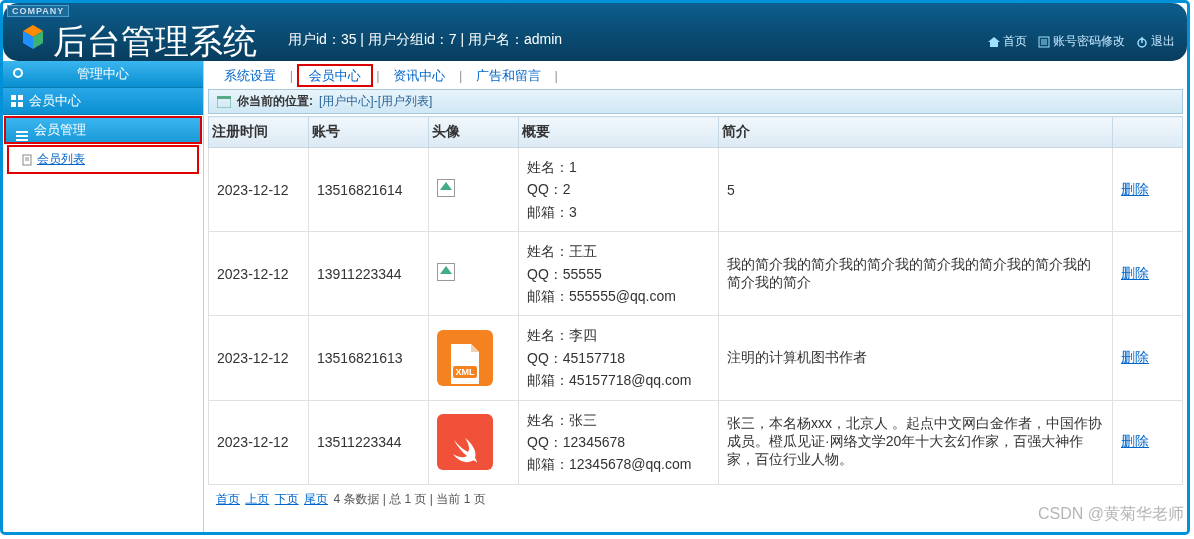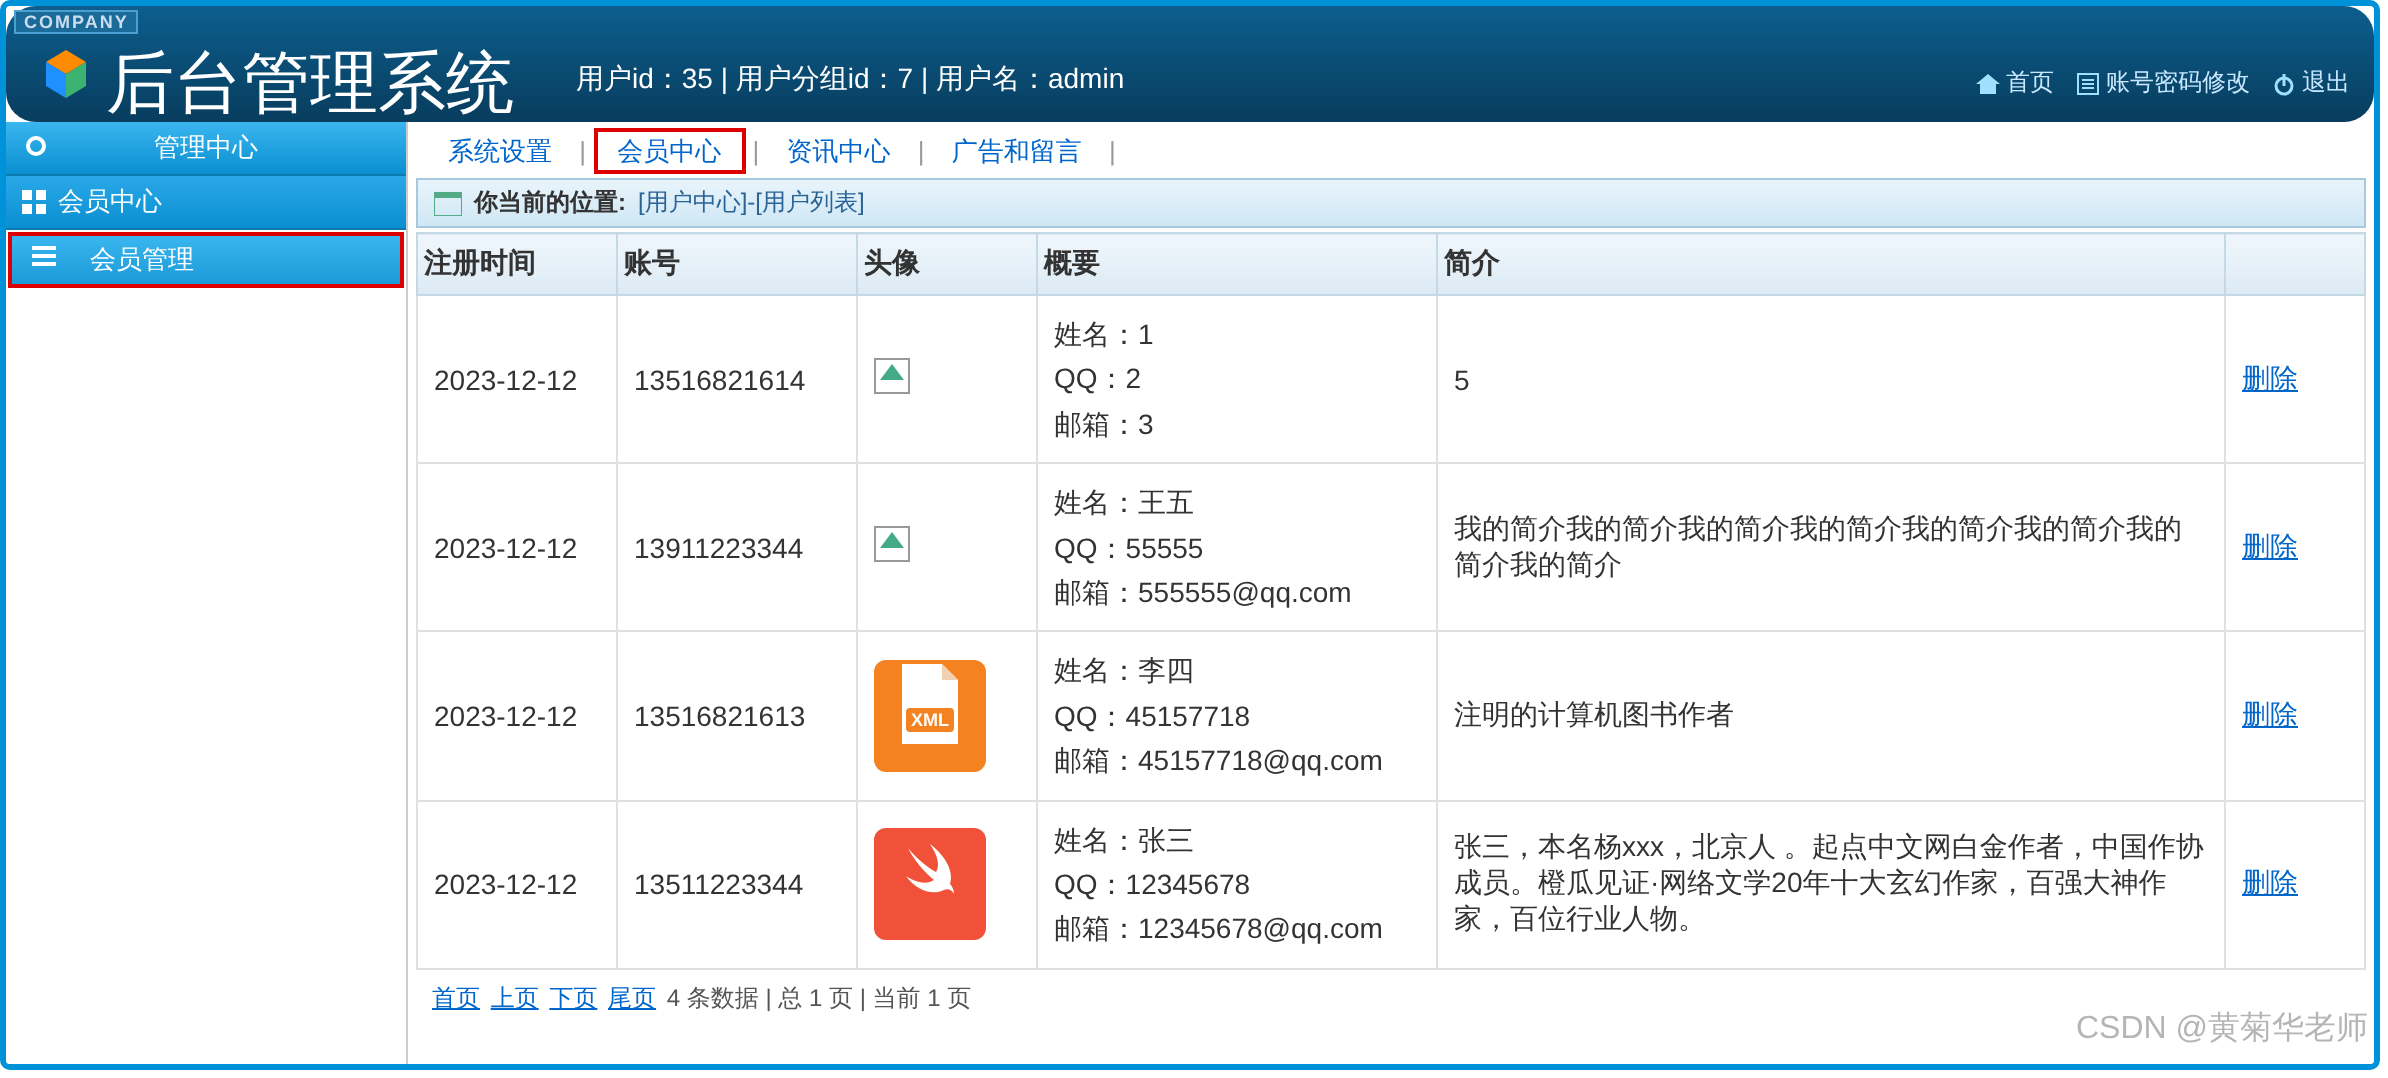--- a/index.html
+++ b/index.html
@@ -20,21 +20,21 @@
 
 .body-row { display: flex; height: calc(100% - 58px); }
 
 
 .sidebar { width: 201px; background: #fff; border-right: 1px solid #ccc; }
 .sb-title { background: linear-gradient(to bottom, #3ab6f0, #0a8fd0); color: #fff; font-size: 13px; text-align: center; padding: 4px 0; border-bottom: 1px solid #0a7ab0; position: relative; }
 .sb-title-dot { position: absolute; left: 10px; top: 7px; width: 10px; height: 10px; border: 2px solid #fff; border-radius: 50%; }
 .sb-section { background: linear-gradient(to bottom, #2aa8e8, #0a8fd0); color: #fff; padding: 4px 8px; border-bottom: 1px solid #0a7ab0; display: flex; align-items: center; gap: 6px; cursor: pointer; }
 .sb-grid-icon { display: inline-block; width: 12px; height: 12px; }
 .sb-sub { background: #fff; }
-.sb-sub-head { background: linear-gradient(to bottom, #3ab6f0, #1a9ad8); color: #fff; padding: 3px 10px; border: 2px solid #d00; margin: 1px; display: flex; align-items: flex-start; gap: 17px; cursor: pointer; }
+.sb-sub-head { background: linear-gradient(to bottom, #3ab6f0, #1a9ad8); color: #fff; padding: 3px 10px; border: 2px solid #d00; margin: 1px; display: flex; align-items: flex-end; gap: 6px; cursor: pointer; }
 .sb-bars-icon { display: inline-block; width: 12px; height: 10px; }
 .sb-item { padding: 4px 12px; border: 2px solid #d00; margin: 1px 4px; display: flex; align-items: center; gap: 4px; }
 .sb-item a { color: #06c; text-decoration: underline; font-size: 12px; cursor: pointer; }
 .sb-doc-icon { display: inline-block; width: 12px; height: 12px; }
 
 
 .content { flex: 1; background: #fff; padding: 2px 4px 0 4px; overflow: hidden; }
 .tabs { padding: 4px 6px; }
 .tab { color: #06c; padding: 2px 10px; cursor: pointer; }
 .tab.sel { border: 2px solid #d00; }
@@ -43,21 +43,21 @@
 .crumb-bar { background: linear-gradient(to bottom, #e8f4fb, #cfe7f5); border: 1px solid #a8c8dd; padding: 3px 8px; display: flex; align-items: center; gap: 6px; font-size: 12px; }
 .crumb-icon { width: 14px; height: 12px; }
 .crumb-label { font-weight: bold; color: #333; }
 .crumb-path { color: #2a6496; }
 
 table.data { width: 100%; border-collapse: collapse; margin-top: 2px; }
 table.data th { background: linear-gradient(to bottom, #f0f7fc, #dceaf4); border: 1px solid #c5d8e6; padding: 6px 3px; text-align: left; font-size: 14px; font-weight: bold; color: #333; }
 table.data td { border: 1px solid #e0e0e0; padding: 8px; vertical-align: middle; font-size: 14px; color: #333; }
 table.data td .kv { line-height: 1.6; }
 .avatar-cell { text-align: left; }
-.avatar-img { width: 56px; height: 56px; border-radius: 6px; display: flex; align-items: flex-start; justify-content: center; }
+.avatar-img { width: 56px; height: 56px; border-radius: 6px; display: flex; align-items: flex-end; justify-content: center; }
 .broken-img { width: 18px; height: 18px; border: 1px solid #999; position: relative; display: inline-block; }
 .broken-img::before { content: ""; position: absolute; left: 2px; top: 2px; width: 0; height: 0; border-left: 6px solid transparent; border-right: 6px solid transparent; border-bottom: 8px solid #4a8; }
 .del-link { color: #06c; text-decoration: underline; cursor: pointer; }
 
 .pager { padding: 6px 8px; font-size: 12px; color: #555; }
 .pager a { color: #06c; text-decoration: underline; cursor: pointer; margin-right: 2px; }
 
 .watermark { position: absolute; right: 10px; bottom: 14px; color: rgba(120,120,120,0.55); font-size: 16px; pointer-events: none; }
 </style>
 </head>
@@ -117,20 +117,28 @@
         <span>会员中心</span>
       </div>
       <div class="sb-sub">
         <div class="sb-sub-head">
           <span class="sb-bars-icon"><svg viewBox="0 0 12 10">
                 <line x1="0" y1="1" x2="12" y2="1" stroke="#fff" stroke-width="2"></line>
                 <line x1="0" y1="5" x2="12" y2="5" stroke="#fff" stroke-width="2"></line>
                 <line x1="0" y1="9" x2="12" y2="9" stroke="#fff" stroke-width="2"></line>
               </svg></span>
           <span>会员管理</span>
+        </div>
+        <div class="sb-item">
+          <span class="sb-doc-icon"><svg viewBox="0 0 12 12">
+                <rect x="2" y="1" width="8" height="10" fill="none" stroke="#888"></rect>
+                <line x1="4" y1="4" x2="8" y2="4" stroke="#888"></line>
+                <line x1="4" y1="6" x2="8" y2="6" stroke="#888"></line>
+              </svg></span>
+          <a>会员列表</a>
         </div>
       </div>
     </div>
 
     <div class="content">
       <div class="tabs">
         <span class="tab">系统设置</span>
         <span class="tab-sep">|</span>
         <span class="tab sel">会员中心</span>
         <span class="tab-sep">|</span>

